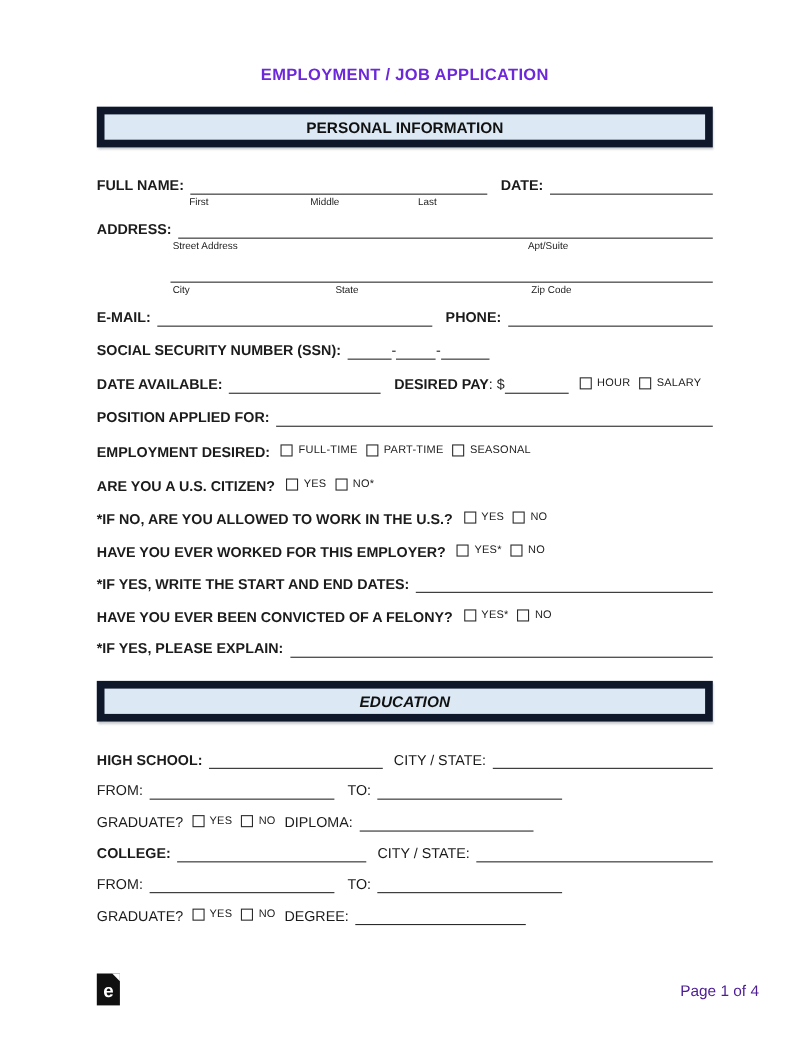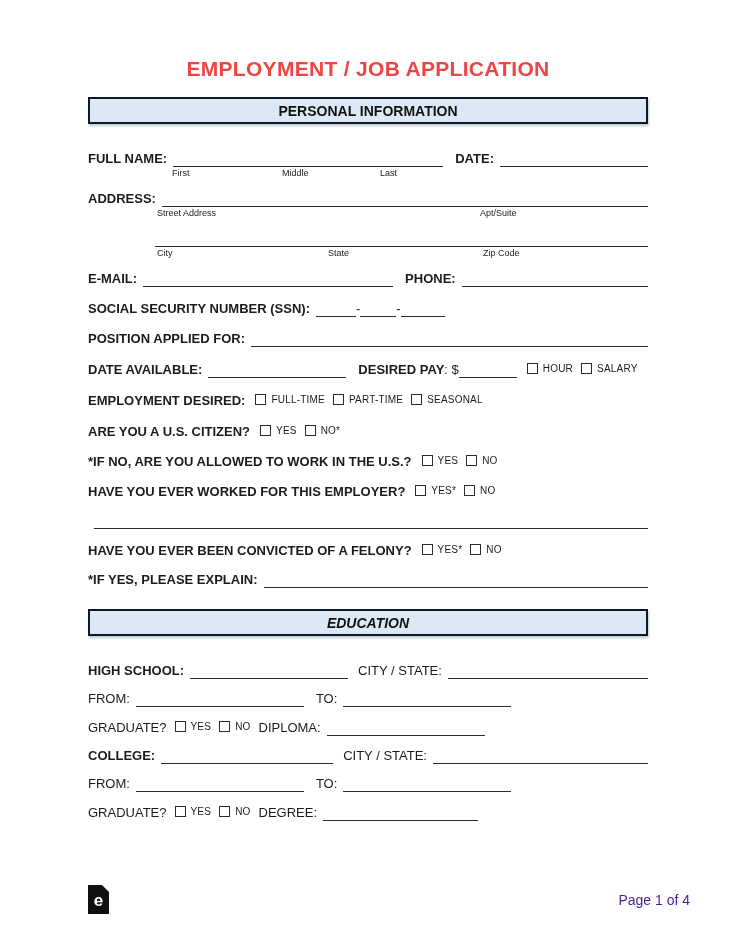--- a/index.html
+++ b/index.html
@@ -2,25 +2,25 @@
 <html><head>
 <meta charset="utf-8">
 <style>
   html, body { margin:0; padding:0; background:#ffffff; width:736px; height:952px; overflow:hidden; }
   .page {
     position:relative; width:736px; height:952px; box-sizing:border-box;
     padding:56px 88px 0 88px; background:#ffffff;
     font-family:"Liberation Sans", sans-serif; color:#1b1b1b;
   }
   .title {
-    margin:0 0 15px 0; text-align:center; font-size:21px; font-weight:bold;
-    letter-spacing:0.3px; line-height:26px; color:#ef4444;
+    margin:0 0 15px 0; text-align:center; font-size:15px; font-weight:bold;
+    letter-spacing:0.3px; line-height:26px; color:#6d28d9;
   }
   .section-bar {
-    background:#dce9f5; border:2px solid #0f172a;
+    background:#dce9f5; border:7px solid #0f172a;
     box-shadow:1px 2px 2px rgba(110,120,130,0.4);
     text-align:center; font-size:14px; font-weight:bold; color:#111;
     padding:4px 0 3px 0; margin:0 0 26px 0;
   }
   .mt23 { margin-top:23px; }
   .mt21 { margin-top:21px;font-style:italic; }
   .row { display:flex; align-items:flex-end; font-size:13px; line-height:17px; min-height:17px; margin-bottom:13px; }
   .row.q { margin-bottom:12px;align-items:center; }
   .row.e { margin-bottom:11px; }
   .row.mb0 { margin-bottom:0; }
@@ -73,62 +73,62 @@
   <div class="subrow">
     <span style="left:69px">Street Address</span>
     <span style="left:392px">Apt/Suite</span>
   </div>
 
   <div class="row mb0" style="margin-top:10px">
     <span class="line flex" style="margin-left:67px"></span>
   </div>
   <div class="subrow">
     <span style="left:69px">City</span>
-    <span style="left:240px">State</span>
+    <span style="left:217px">State</span>
     <span style="left:395px">Zip Code</span>
   </div>
 
   <div class="row" style="margin-top:3px">
     <span class="b lbl">E-MAIL:</span>
     <span class="line w250 ml6"></span>
     <span class="b lbl ml12">PHONE:</span>
     <span class="line flex ml6"></span>
   </div>
 
   <div class="row">
     <span class="b lbl">SOCIAL SECURITY NUMBER (SSN):</span>
     <span class="line w40 ml6"></span>
     <span>-</span>
     <span class="line w36"></span>
     <span>-</span>
     <span class="line w44"></span>
   </div>
 
   <div class="row">
-    <span class="b lbl">POSITION APPLIED FOR:</span>
-    <span class="line flex ml6"></span>
-  </div>
-
-  <div class="row">
     <span class="b lbl">DATE AVAILABLE:</span>
     <span class="line w138 ml6"></span>
     <span class="b lbl ml12">DESIRED PAY</span>
     <span class="lbl">: $</span>
     <span class="line w58"></span>
     <span class="opt ml10">
       <span class="cb"></span>
       <span class="cbl">HOUR</span>
     </span>
     <span class="opt ml8">
       <span class="cb"></span>
       <span class="cbl">SALARY</span>
     </span>
   </div>
 
   <div class="row">
+    <span class="b lbl">POSITION APPLIED FOR:</span>
+    <span class="line flex ml6"></span>
+  </div>
+
+  <div class="row">
     <span class="b lbl">EMPLOYMENT DESIRED:</span>
     <span class="opt ml10">
       <span class="cb"></span>
       <span class="cbl">FULL-TIME</span>
     </span>
     <span class="opt ml8">
       <span class="cb"></span>
       <span class="cbl">PART-TIME</span>
     </span>
     <span class="opt ml8">
@@ -168,20 +168,21 @@
       <span class="cb"></span>
       <span class="cbl">YES*</span>
     </span>
     <span class="opt ml8">
       <span class="cb"></span>
       <span class="cbl">NO</span>
     </span>
   </div>
 
   <div class="row q">
+    <span class="b lbl">*IF YES, WRITE THE START AND END DATES:</span>
     <span class="line flex ml6"></span>
   </div>
 
   <div class="row q">
     <span class="b lbl">HAVE YOU EVER BEEN CONVICTED OF A FELONY?</span>
     <span class="opt ml10">
       <span class="cb"></span>
       <span class="cbl">YES*</span>
     </span>
     <span class="opt ml8">

